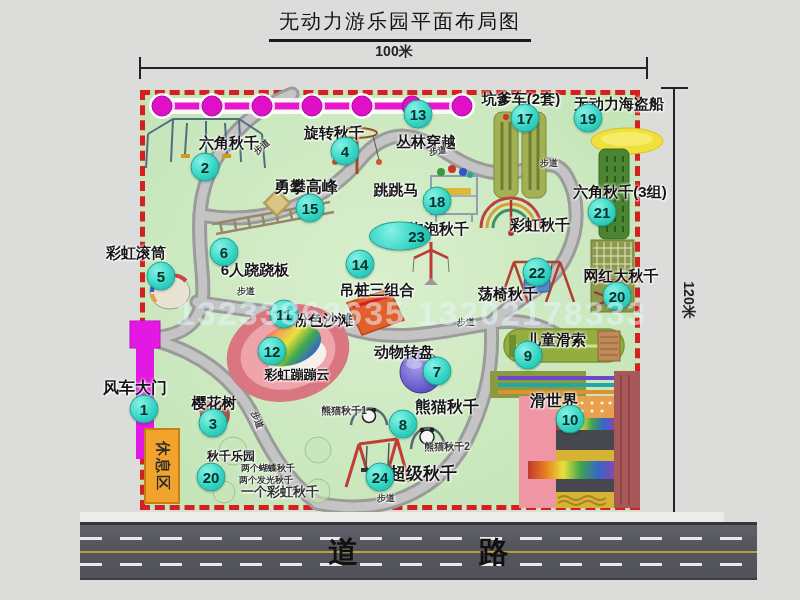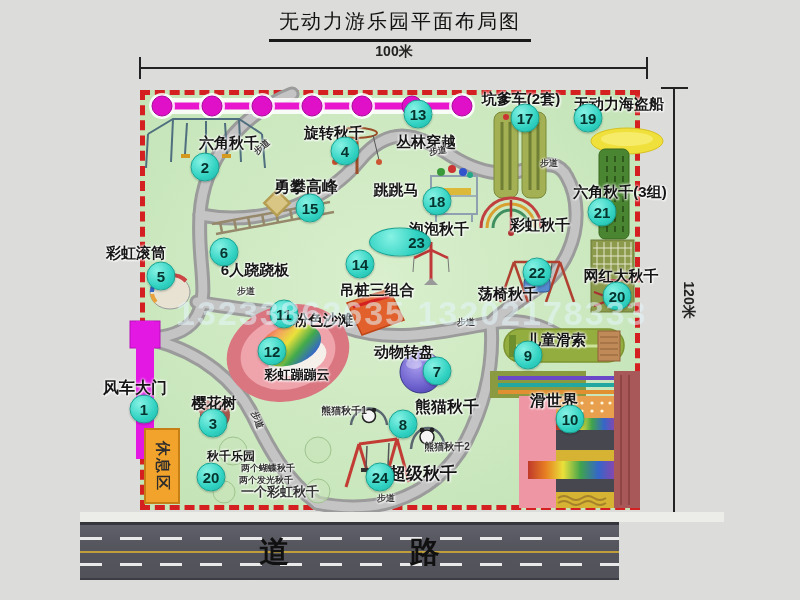--- a/index.html
+++ b/index.html
@@ -25,21 +25,21 @@
          box-shadow:0 1px 2px rgba(0,0,0,.25);}
   .rest-area{position:absolute;left:144px;top:428px;width:36px;height:76px;
              background:#f2a32c;border:2px solid #c67f15;box-sizing:border-box;
              display:flex;align-items:center;justify-content:center;z-index:30;}
   .rest-area span{transform:rotate(90deg);font-size:15px;font-weight:bold;color:#2c2c2c;white-space:nowrap;letter-spacing:2px;}
   .watermark-company{position:absolute;left:246px;top:250px;font-size:42px;font-weight:bold;
              color:rgba(255,255,255,.42);letter-spacing:4px;white-space:nowrap;z-index:50;
              text-shadow:0 0 2px rgba(180,180,180,.3);}
   .watermark-phone{position:absolute;left:176px;top:294px;font-size:34px;font-weight:bold;
              color:rgba(228,245,252,.55);letter-spacing:2px;white-space:nowrap;z-index:50;}
-  .road{position:absolute;left:80px;top:522px;width:539px;height:58px;
+  .road{position:absolute;left:80px;top:522px;width:677px;height:58px;
         background:linear-gradient(#60606a,#55555e 40%,#52525a);border-top:3px solid #35353c;
         border-bottom:2px solid #3c3c44;box-sizing:border-box;z-index:10;}
   .road .lane{position:absolute;left:0;right:0;height:3px;
         background:repeating-linear-gradient(90deg,#e9e9e9 0 22px,transparent 22px 40px);}
   .road .lane.top{top:12px;}
   .road .lane.bottom{bottom:12px;}
   .road .center-line{position:absolute;left:0;right:0;top:50%;height:2px;margin-top:-1px;background:#bf9f3c;}
   .road-label{position:absolute;left:50%;top:50%;transform:translate(-50%,-50%);
         font-size:30px;font-weight:bold;color:#101010;letter-spacing:56px;padding-left:56px;white-space:nowrap;z-index:11;}
   .gap-strip{position:absolute;left:80px;top:512px;width:644px;height:10px;background:#ecece9;}
@@ -404,21 +404,21 @@
       <div class="badge" style="left: 437px; top: 201px;">18</div>
       <div class="map-label" style="left: 619px; top: 104px;">无动力海盗船</div>
       <div class="badge" style="left: 588px; top: 118px;">19</div>
       <div class="map-label" style="left: 621px; top: 276px;">网红大秋千</div>
       <div class="badge" style="left: 617px; top: 296px;">20</div>
       <div class="map-label" style="left: 620px; top: 192px;">六角秋千(3组)</div>
       <div class="badge" style="left: 602px; top: 212px;">21</div>
       <div class="map-label" style="left: 508px; top: 294px;">荡椅秋千</div>
       <div class="badge" style="left: 537px; top: 272px;">22</div>
       <div class="map-label" style="left: 439px; top: 229px;">泡泡秋千</div>
-      <div class="badge" style="left: 400px; top: 242px; padding-left: 33px;">23</div>
+      <div class="badge" style="left: 400px; top: 236px; padding-left: 33px;">23</div>
       <div class="map-label" style="left: 423px; top: 473px; font-size: 17px;">超级秋千</div>
       <div class="badge" style="left: 380px; top: 477px;">24</div>
       <div class="map-label" style="left: 540px; top: 225px; font-size: 15px;">彩虹秋千</div>
       <div class="map-label" style="left: 344px; top: 411px; font-size: 10px; color: rgb(51, 51, 51);">熊猫秋千1</div>
       <div class="map-label" style="left: 447px; top: 447px; font-size: 10px; color: rgb(51, 51, 51);">熊猫秋千2</div>
       <div class="map-label" style="left: 268px; top: 468px; font-size: 9px; color: rgb(51, 51, 51);">两个蝴蝶秋千</div>
       <div class="map-label" style="left: 266px; top: 480px; font-size: 9px; color: rgb(51, 51, 51);">两个发光秋千</div>
       <div class="map-label" style="left: 280px; top: 492px; font-size: 13px; color: rgb(51, 51, 51);">一个彩虹秋千</div>
       <div class="map-label" style="left: 262px; top: 147px; font-size: 9px; transform: translate(-50%, -50%) rotate(-40deg); color: rgb(51, 51, 51);">步道</div>
       <div class="map-label" style="left: 438px; top: 151px; font-size: 9px; transform: translate(-50%, -50%) rotate(-8deg); color: rgb(51, 51, 51);">步道</div>

